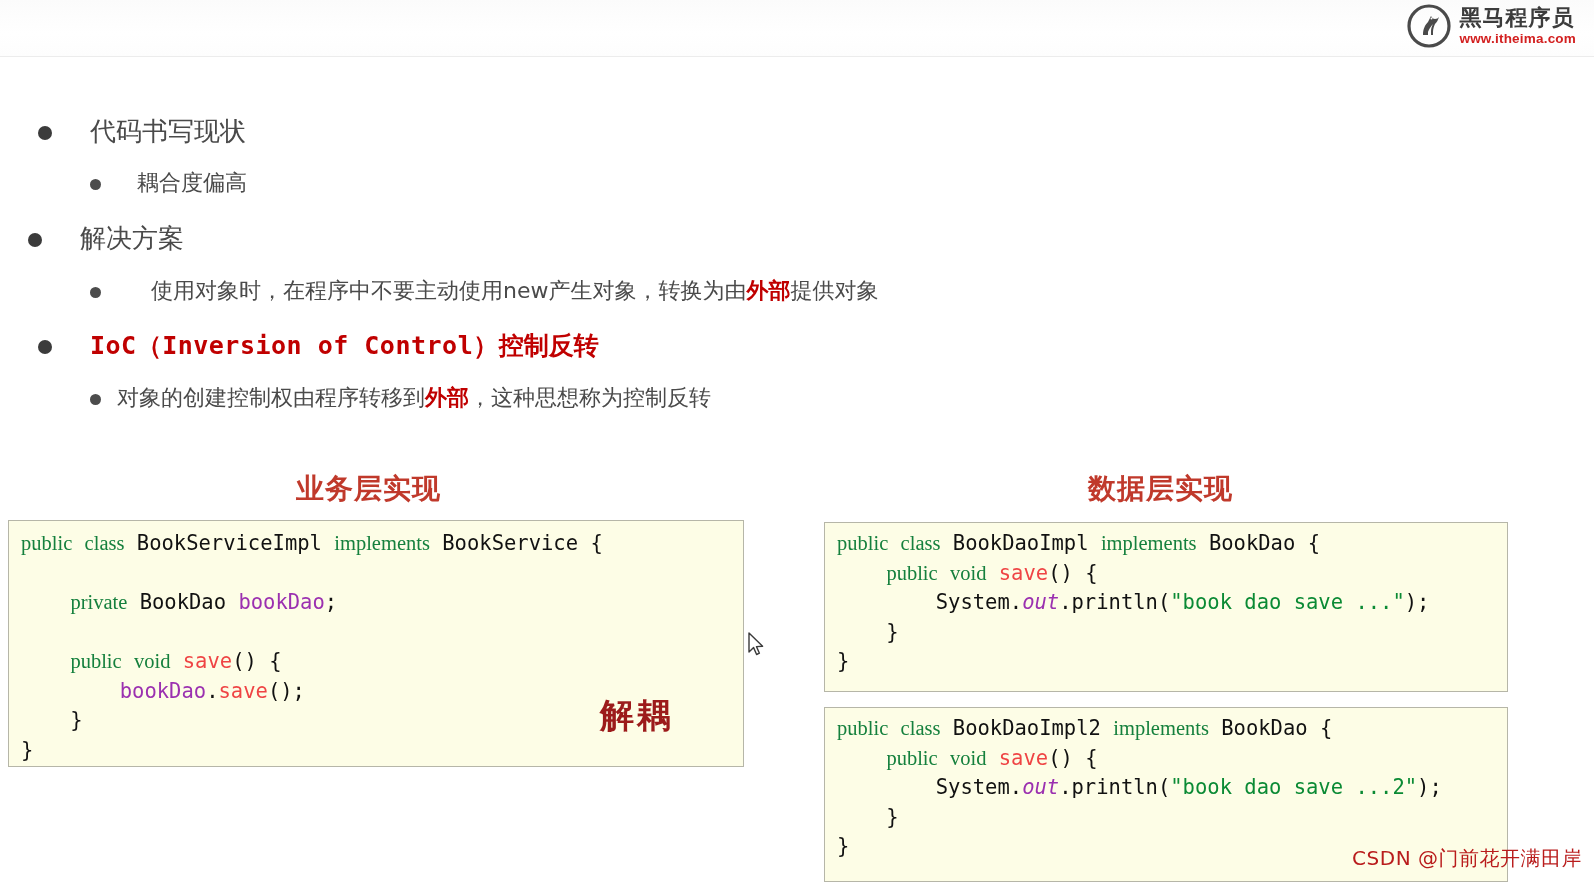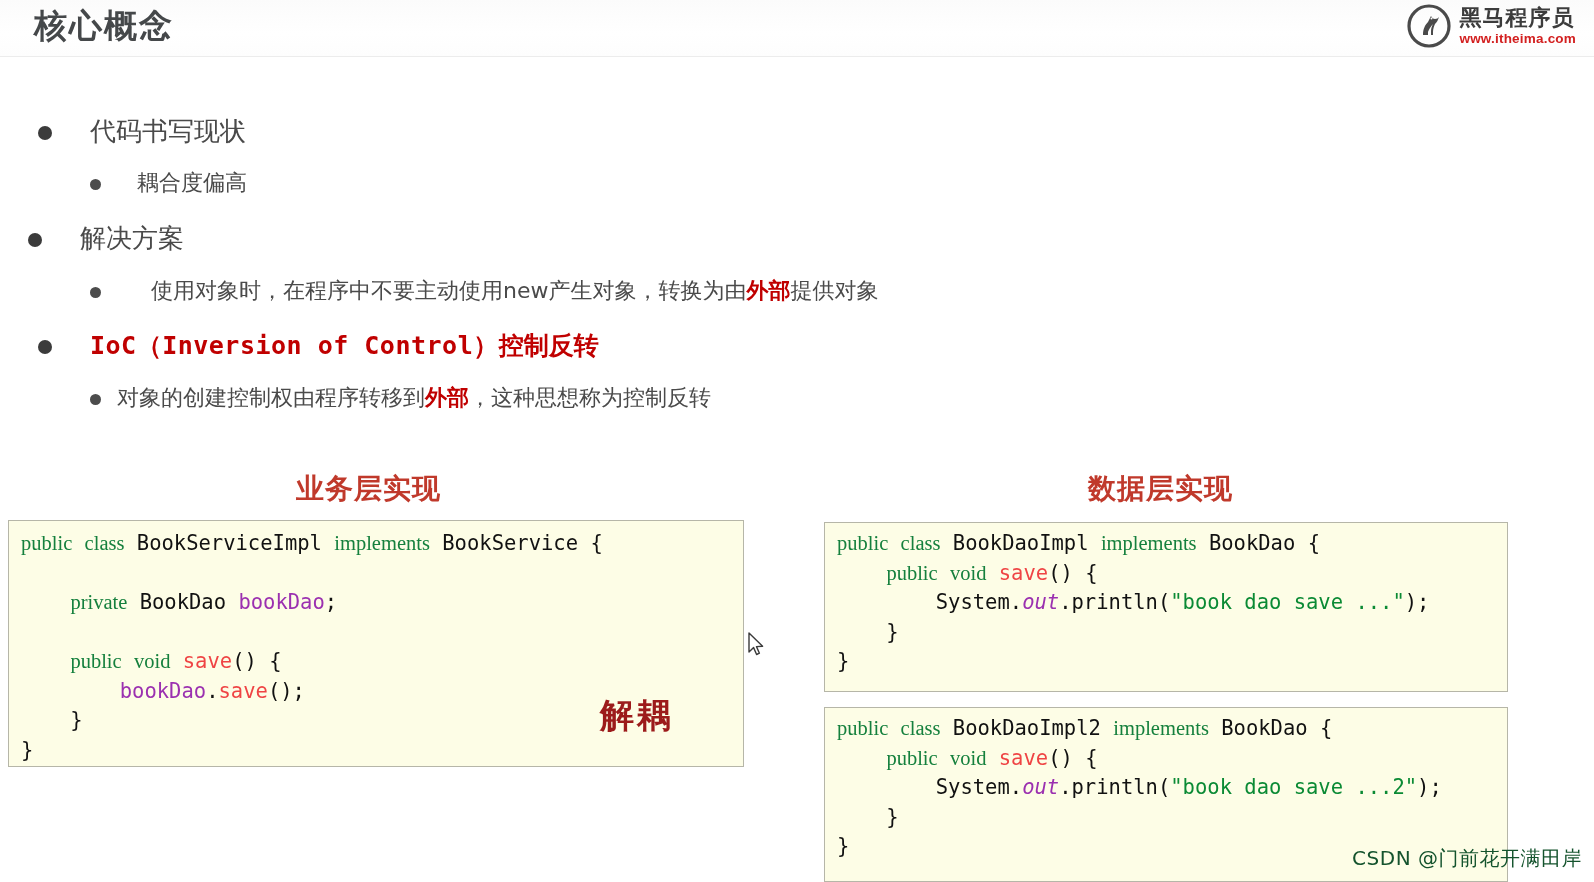--- a/index.html
+++ b/index.html
@@ -169,33 +169,32 @@
     left: 747px; top: 632px;
     width: 18px; height: 26px;
     pointer-events: none;
   }
 
   
   #watermark {
     position: absolute;
     right: 12px; bottom: 10px;
     font-size: 20px;
-    color: #14532d;
+    color: #b91c1c;
     font-family: "DejaVu Sans", "Liberation Sans", sans-serif;
     letter-spacing: 0.5px;
     white-space: nowrap;
   }
 </style>
 </head>
 <body>
 
 <div id="slide">
 
   <div id="header">
-    <div id="page-title">核心概念</div>
 
     <div id="logo">
       <svg id="logo-mark" viewBox="0 0 44 44">
         <circle cx="22" cy="22" r="20" fill="none" stroke="#4a4a4a" stroke-width="3.2"></circle>
         <path d="M16 31 C16 25 18 21 21 18 C22 16 23 14 24 12 C25 14 26 15 28 15 C30 15 31 14 32 13
                  C31 16 30 18 28 20 C27 22 26 25 26 28 L26 31 L24 31 L24 27 C24 24 25 22 26 20
                  C24 22 22 25 21 28 L21 31 Z" fill="#4a4a4a"></path>
         <circle cx="24.5" cy="14.5" r="1" fill="#ffffff"></circle>
       </svg>
       <div id="logo-text">

